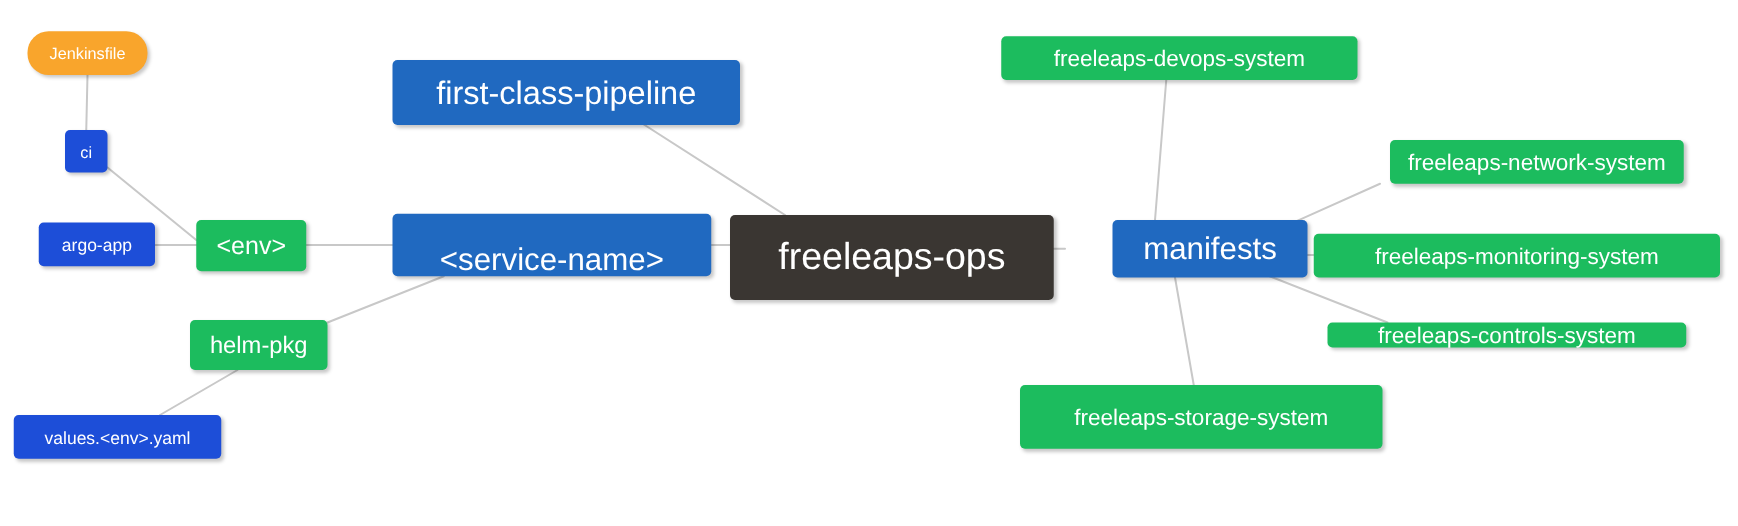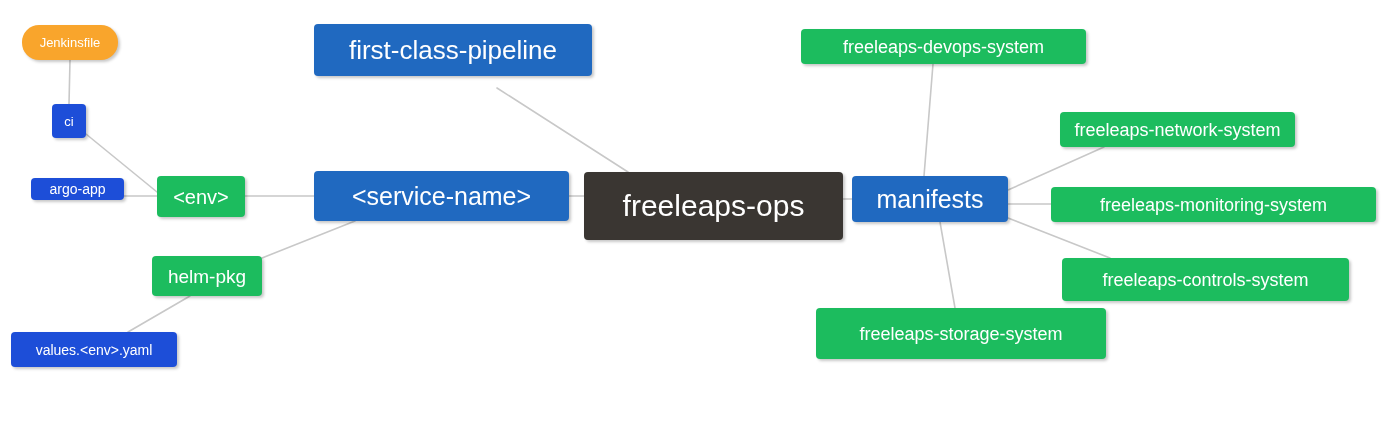--- a/index.html
+++ b/index.html
@@ -72,53 +72,53 @@
       <line x1="1008" y1="218" x2="1110" y2="258" stroke="#c8c8c8" stroke-width="1.6" stroke-linecap="round"></line>
       <line x1="940" y1="222" x2="955" y2="308" stroke="#c8c8c8" stroke-width="1.6" stroke-linecap="round"></line>
     </svg>
   <div id="node-layer">
       <div class="node theme-orange" style="left: 22px; top: 25px; width: 96px; height: 35px; font-size: 13px; border-radius: 17px;">
         <span class="node-label">Jenkinsfile</span>
       </div>
       <div class="node theme-red" style="left: 52px; top: 104px; width: 34px; height: 34px; font-size: 13px;">
         <span class="node-label">ci</span>
       </div>
-      <div class="node theme-red" style="left: 31px; top: 178px; width: 93px; height: 22px; font-size: 14px;">
+      <div class="node theme-red" style="left: 31px; top: 178px; width: 93px; height: 35px; font-size: 14px;">
         <span class="node-label">argo-app</span>
       </div>
       <div class="node theme-green" style="left: 157px; top: 176px; width: 88px; height: 41px; font-size: 20px;">
         <span class="node-label">&lt;env&gt;</span>
       </div>
       <div class="node theme-green" style="left: 152px; top: 256px; width: 110px; height: 40px; font-size: 19px;">
         <span class="node-label">helm-pkg</span>
       </div>
       <div class="node theme-red" style="left: 11px; top: 332px; width: 166px; height: 35px; font-size: 14px;">
         <span class="node-label">values.&lt;env&gt;.yaml</span>
       </div>
-      <div class="node theme-blue" style="left: 314px; top: 24px; width: 278px; height: 52px; font-size: 26px;">
+      <div class="node theme-blue" style="left: 314px; top: 48px; width: 278px; height: 52px; font-size: 26px;">
         <span class="node-label">first-class-pipeline</span>
       </div>
-      <div class="node theme-blue" style="left: 314px; top: 171px; width: 255px; height: 50px; font-size: 25px;">
+      <div class="node theme-blue" style="left: 314px; top: 171px; width: 255px; height: 50px; font-size: 25px; align-items: flex-end;">
         <span class="node-label">&lt;service-name&gt;</span>
       </div>
       <div class="node theme-root" style="left: 584px; top: 172px; width: 259px; height: 68px; font-size: 30px;">
         <span class="node-label">freeleaps-ops</span>
       </div>
-      <div class="node theme-blue" style="left: 852px; top: 176px; width: 156px; height: 46px; font-size: 25px;">
+      <div class="node theme-blue" style="left: 890px; top: 176px; width: 156px; height: 46px; font-size: 25px;">
         <span class="node-label">manifests</span>
       </div>
       <div class="node theme-green" style="left: 801px; top: 29px; width: 285px; height: 35px; font-size: 18px;">
         <span class="node-label">freeleaps-devops-system</span>
       </div>
-      <div class="node theme-green" style="left: 1060px; top: 112px; width: 235px; height: 35px; font-size: 18px;">
+      <div class="node theme-green" style="left: 1112px; top: 112px; width: 235px; height: 35px; font-size: 18px;">
         <span class="node-label">freeleaps-network-system</span>
       </div>
       <div class="node theme-green" style="left: 1051px; top: 187px; width: 325px; height: 35px; font-size: 18px;">
         <span class="node-label">freeleaps-monitoring-system</span>
       </div>
-      <div class="node theme-green" style="left: 1062px; top: 258px; width: 287px; height: 43px; font-size: 18px;">
+      <div class="node theme-green" style="left: 1062px; top: 258px; width: 287px; height: 20px; font-size: 18px;">
         <span class="node-label">freeleaps-controls-system</span>
       </div>
       <div class="node theme-green" style="left: 816px; top: 308px; width: 290px; height: 51px; font-size: 18px;">
         <span class="node-label">freeleaps-storage-system</span>
       </div>
     </div>
 </div>
 
 </body></html>

